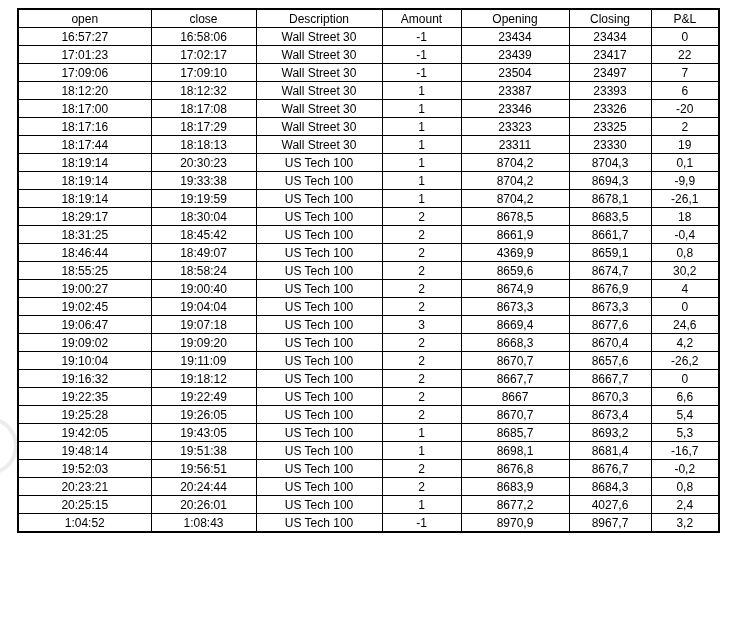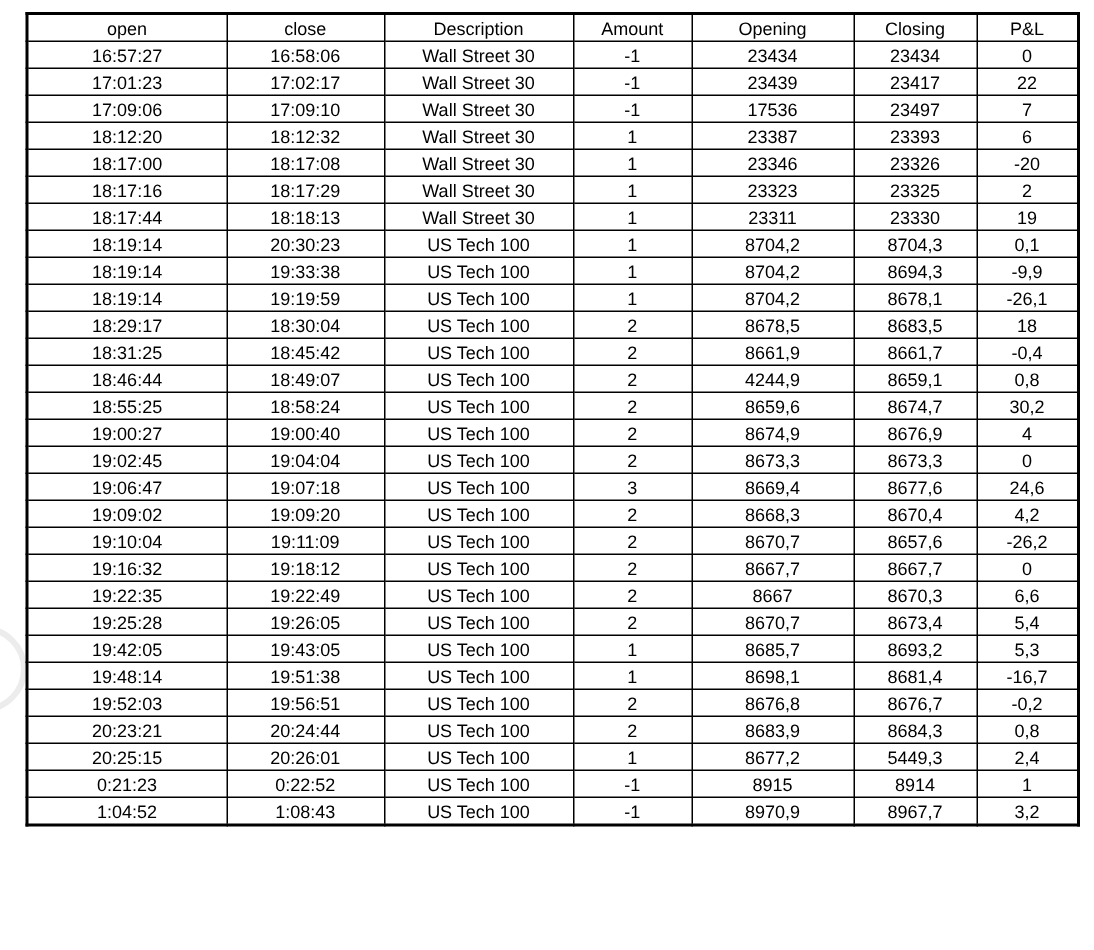--- a/index.html
+++ b/index.html
@@ -92,21 +92,21 @@
         <td>-1</td>
         <td>23439</td>
         <td>23417</td>
         <td>22</td>
       </tr>
       <tr>
         <td>17:09:06</td>
         <td>17:09:10</td>
         <td>Wall Street 30</td>
         <td>-1</td>
-        <td>17536</td>
+        <td>23504</td>
         <td>23497</td>
         <td>7</td>
       </tr>
       <tr>
         <td>18:12:20</td>
         <td>18:12:32</td>
         <td>Wall Street 30</td>
         <td>1</td>
         <td>23387</td>
         <td>23393</td>
@@ -182,21 +182,21 @@
         <td>2</td>
         <td>8661,9</td>
         <td>8661,7</td>
         <td>-0,4</td>
       </tr>
       <tr>
         <td>18:46:44</td>
         <td>18:49:07</td>
         <td>US Tech 100</td>
         <td>2</td>
-        <td>4244,9</td>
+        <td>4369,9</td>
         <td>8659,1</td>
         <td>0,8</td>
       </tr>
       <tr>
         <td>18:55:25</td>
         <td>18:58:24</td>
         <td>US Tech 100</td>
         <td>2</td>
         <td>8659,6</td>
         <td>8674,7</td>
@@ -309,31 +309,22 @@
         <td>8683,9</td>
         <td>8684,3</td>
         <td>0,8</td>
       </tr>
       <tr>
         <td>20:25:15</td>
         <td>20:26:01</td>
         <td>US Tech 100</td>
         <td>1</td>
         <td>8677,2</td>
-        <td>5449,3</td>
+        <td>4027,6</td>
         <td>2,4</td>
-      </tr>
-      <tr>
-        <td>0:21:23</td>
-        <td>0:22:52</td>
-        <td>US Tech 100</td>
-        <td>-1</td>
-        <td>8915</td>
-        <td>8914</td>
-        <td>1</td>
       </tr>
       <tr>
         <td>1:04:52</td>
         <td>1:08:43</td>
         <td>US Tech 100</td>
         <td>-1</td>
         <td>8970,9</td>
         <td>8967,7</td>
         <td>3,2</td>
       </tr>

